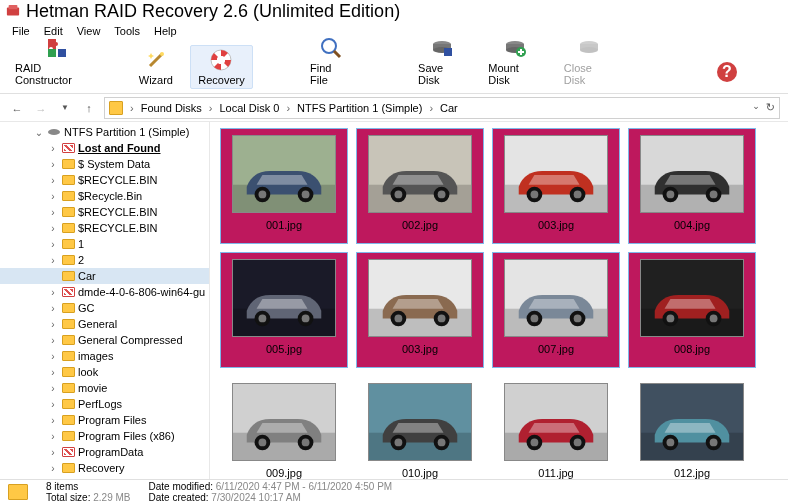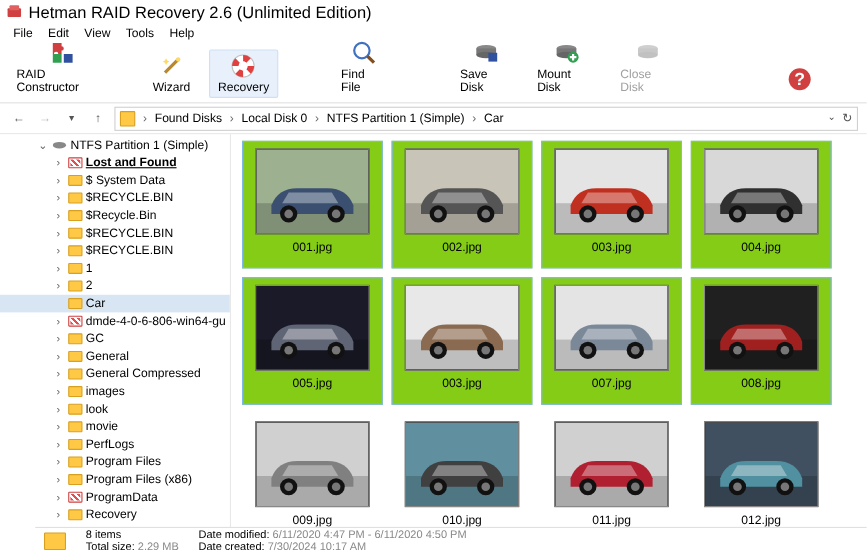--- a/index.html
+++ b/index.html
@@ -1,19 +1,19 @@
 <!DOCTYPE html>
 <html><head>
 <meta charset="utf-8">
 <style>
 * { box-sizing: border-box; margin: 0; padding: 0; font-family: "Segoe UI", Tahoma, sans-serif; }
 body { width: 788px; height: 503px; background: #fff; font-size: 11px; color: #000; overflow: hidden; position: relative; }
 
 
-.titlebar { height: 22px; display: flex; align-items: center; padding-left: 6px; gap: 6px; font-size: 15px; }
+.titlebar { height: 22px; display: flex; align-items: center; padding-left: 6px; gap: 6px; font-size: 18px; }
 .titlebar .app-icon { width: 14px; height: 14px; }
 
 
 .menubar { height: 18px; display: flex; align-items: center; padding-left: 6px; gap: 2px; font-size: 11px; }
 .menubar span { padding: 2px 6px; cursor: default; }
 
 
 .toolbar { height: 54px; display: flex; align-items: flex-end; padding: 0 6px 4px 6px; gap: 4px; border-bottom: 1px solid #e0e0e0; }
 .tool-btn { display: flex; flex-direction: column; align-items: center; justify-content: flex-end; padding: 2px 8px; min-width: 60px; font-size: 11px; cursor: default; border: 1px solid transparent; border-radius: 2px; }
 .tool-btn.highlight { background: #e8f0fb; border-color: #cde0f6; }
@@ -45,27 +45,27 @@
 .folder.red::after { content:""; position:absolute; inset:1px; background: repeating-linear-gradient(45deg,#e05050 0 2px, transparent 2px 4px); }
 .tree-row.selected { background: #d8e6f3; }
 .tree-row.bold .lbl { font-weight: bold; text-decoration: underline; }
 .indent-1 { padding-left: 34px; }
 .indent-2 { padding-left: 48px; }
 
 
 .content { flex: 1; padding: 6px 10px; overflow: hidden; }
 .thumb-row { display: flex; gap: 8px; margin-bottom: 8px; }
 .thumb { width: 128px; height: 116px; border: 1px solid transparent; display: flex; flex-direction: column; align-items: center; justify-content: flex-start; padding-top: 6px; }
-.thumb.selected { background: #84cc16; border-color: #7fb8ea; }
+.thumb.selected { background: #be185d; border-color: #7fb8ea; }
 .thumb .img-wrap { width: 104px; height: 78px; background: #222; border: 1px solid #888; display: flex; align-items: center; justify-content: center; overflow: hidden; }
 .thumb .caption { margin-top: 6px; font-size: 11px; }
 .car-svg { width: 100%; height: 100%; }
 
 
-.statusbar { position: absolute; bottom: 0; left: 0; right: 0; height: 24px; border-top: 1px solid #e0e0e0; display: flex; align-items: center; padding: 0 8px; gap: 18px; font-size: 11px; color: #444; margin-left: 32px; }
+.statusbar { position: absolute; bottom: 0; left: 0; right: 0; height: 24px; border-top: 1px solid #e0e0e0; display: flex; align-items: center; padding: 0 8px; gap: 18px; font-size: 11px; color: #444; }
 .statusbar .stat-ico { width: 20px; height: 16px; background: #ffc845; border: 1px solid #d8a020; border-radius: 1px; }
 .statusbar .col { display: flex; flex-direction: column; line-height: 11px; font-size: 10px; }
 .statusbar .col span:first-child { color: #000; }
 .statusbar .col span:last-child { color: #888; }
 </style>
 </head>
 <body>
 
 <div class="titlebar">
   <svg class="app-icon" viewBox="0 0 16 16">

